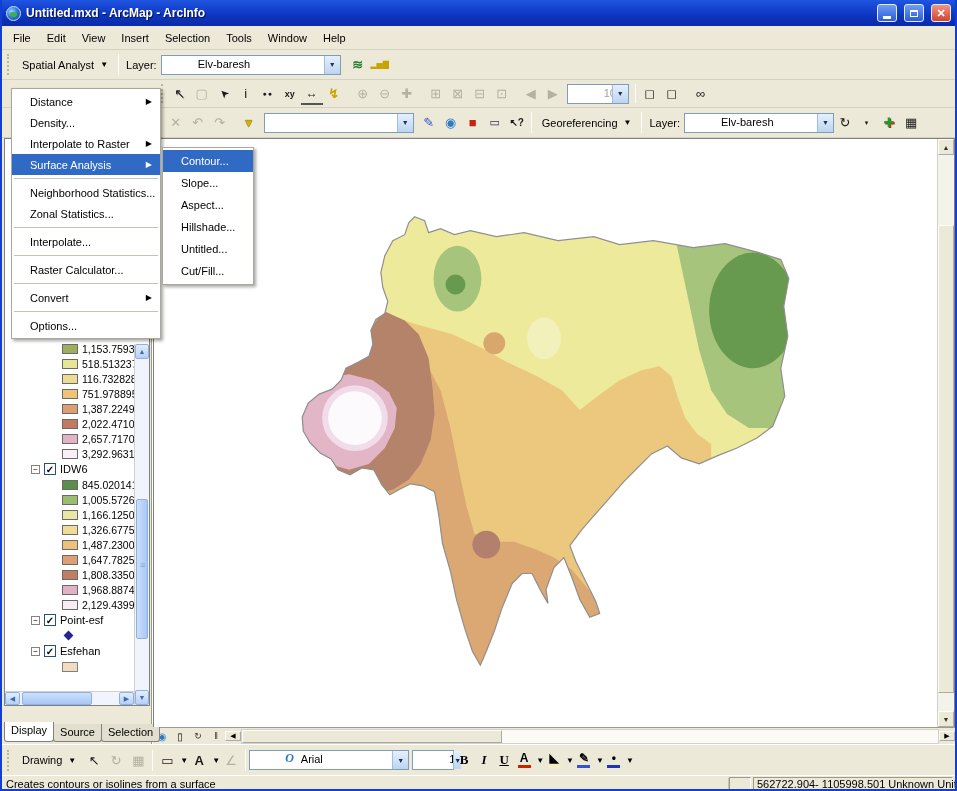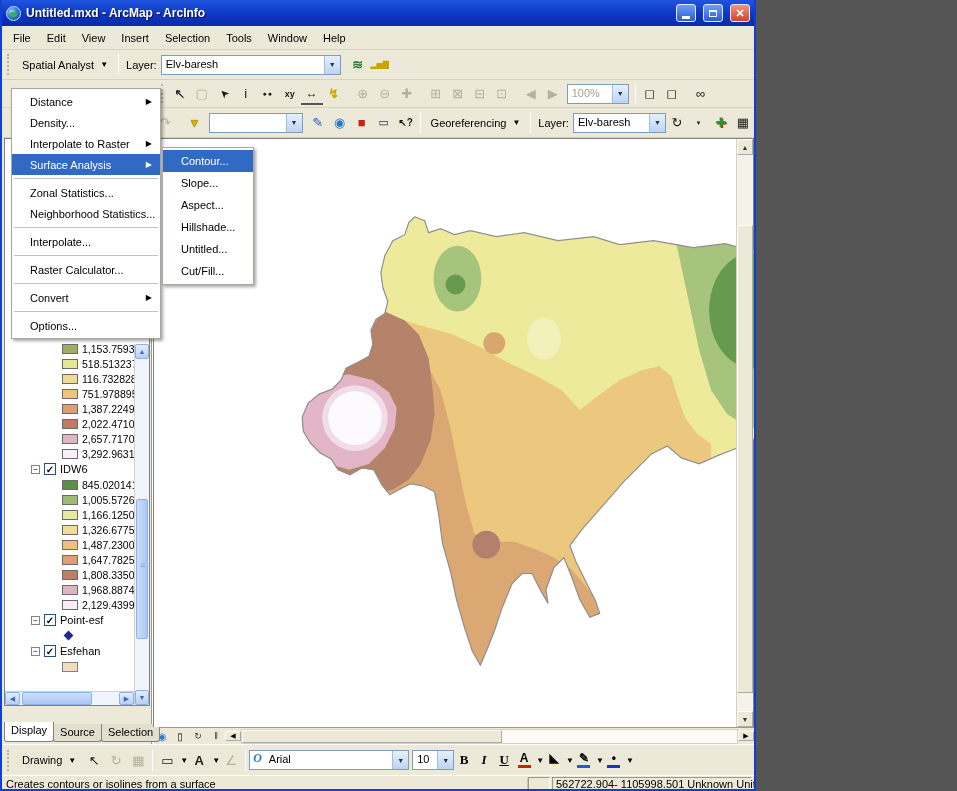--- a/index.html
+++ b/index.html
@@ -1,17 +1,17 @@
 <!DOCTYPE html>
 <html><head>
 <meta charset="utf-8">
 <style>
   * { margin:0; padding:0; box-sizing:border-box; }
   body { background:#555; font-family:"Liberation Sans", sans-serif; }
-  .window { width:756px; height:791px; position:relative; background:#ece9d8;
+  .window { width:957px; height:791px; position:relative; background:#ece9d8;
             border-left:2px solid #1140d0; border-right:2px solid #1140d0; border-bottom:2px solid #1140d0;
             overflow:hidden; font-size:11px; color:#000; }
   
   .titlebar { height:26px; background:linear-gradient(180deg,#1e55e0 0%,#0d35c0 60%,#0a2aa8 100%);
               display:flex; align-items:center; padding:0 4px; gap:5px; }
   .appicon { width:15px; height:15px; border-radius:50%;
              background:radial-gradient(circle at 35% 35%, #9fd4ff 0%, #2b7de0 45%, #0a3a8c 100%);
              border:1px solid #cfe0ff; position:relative; flex:0 0 auto; }
   .appicon::after { content:""; position:absolute; left:3px; top:5px; width:7px; height:5px;
                     background:#3fae4e; border-radius:40% 60% 50% 40%; }
@@ -46,21 +46,21 @@
   .tbtn.rot-nw { transform:rotate(-135deg); font-size:11px; }
   .tbtn.boxed { text-shadow:1px 1px 0 #888; }
   .tbtn.info { }
   .tbtn.hist { font-size:8px; color:#c8a400; letter-spacing:0; }
   .tbtn.winicon { font-size:11px; color:#335; }
   .tbtn.help { font-size:10px; font-weight:bold; }
   .tbtn.ctrlpts { color:#1e9e30; text-shadow:1px 1px 0 #c22612; }
   .tbmenu { display:flex; align-items:center; gap:4px; padding:2px 6px; border:1px solid transparent; }
   .caret { font-size:8px; margin-left:2px; }
   .lbl { padding:0 4px; }
-  .combo { display:flex; align-items:stretch; background:#fff; border:1px solid #7f9db9; height:20px; }
+  .combo { display:flex; align-items:stretch; background:#fff; border:1px solid #7f9db9; height:20px;padding-left:32px; }
   .combo .cval { flex:1; padding:2px 4px; font-size:11px; white-space:nowrap; overflow:hidden; }
   .combo .cbtn { width:16px; background:linear-gradient(180deg,#e6f0fd,#bcd4f2); border-left:1px solid #9ebfe0;
                  display:flex; align-items:center; justify-content:center; font-size:7px; color:#234; }
   .combo.disabled .cval { color:#a6a294; }
   .overflow-arrow { font-size:10px; padding:0 2px; }
   
   .content { display:flex; height:606px; }
   
   .toc { width:150px; position:relative; background:#ece9d8; border-right:1px solid #9d9a88; }
   .toc-inner { position:absolute; left:2px; top:0; right:1px; bottom:38px; background:#fff;
@@ -525,27 +525,27 @@
       <div class="menu-item">
         <span class="mlabel">Interpolate to Raster</span>
         <span class="subarrow">▶</span>
       </div>
       <div class="menu-item selected">
         <span class="mlabel">Surface Analysis</span>
         <span class="subarrow">▶</span>
       </div>
       <div class="menu-sep"></div>
       <div class="menu-item">
+        <span class="mlabel">Neighborhood Statistics...</span>
+        <span class="subarrow" style="visibility: hidden;">▶</span>
+      </div>
+      <div class="menu-item">
         <span class="mlabel">Zonal Statistics...</span>
         <span class="subarrow" style="visibility: hidden;">▶</span>
       </div>
-      <div class="menu-item">
-        <span class="mlabel">Neighborhood Statistics...</span>
-        <span class="subarrow" style="visibility: hidden;">▶</span>
-      </div>
       <div class="menu-sep"></div>
       <div class="menu-item">
         <span class="mlabel">Interpolate...</span>
         <span class="subarrow" style="visibility: hidden;">▶</span>
       </div>
       <div class="menu-sep"></div>
       <div class="menu-item">
         <span class="mlabel">Raster Calculator...</span>
         <span class="subarrow" style="visibility: hidden;">▶</span>
       </div>

